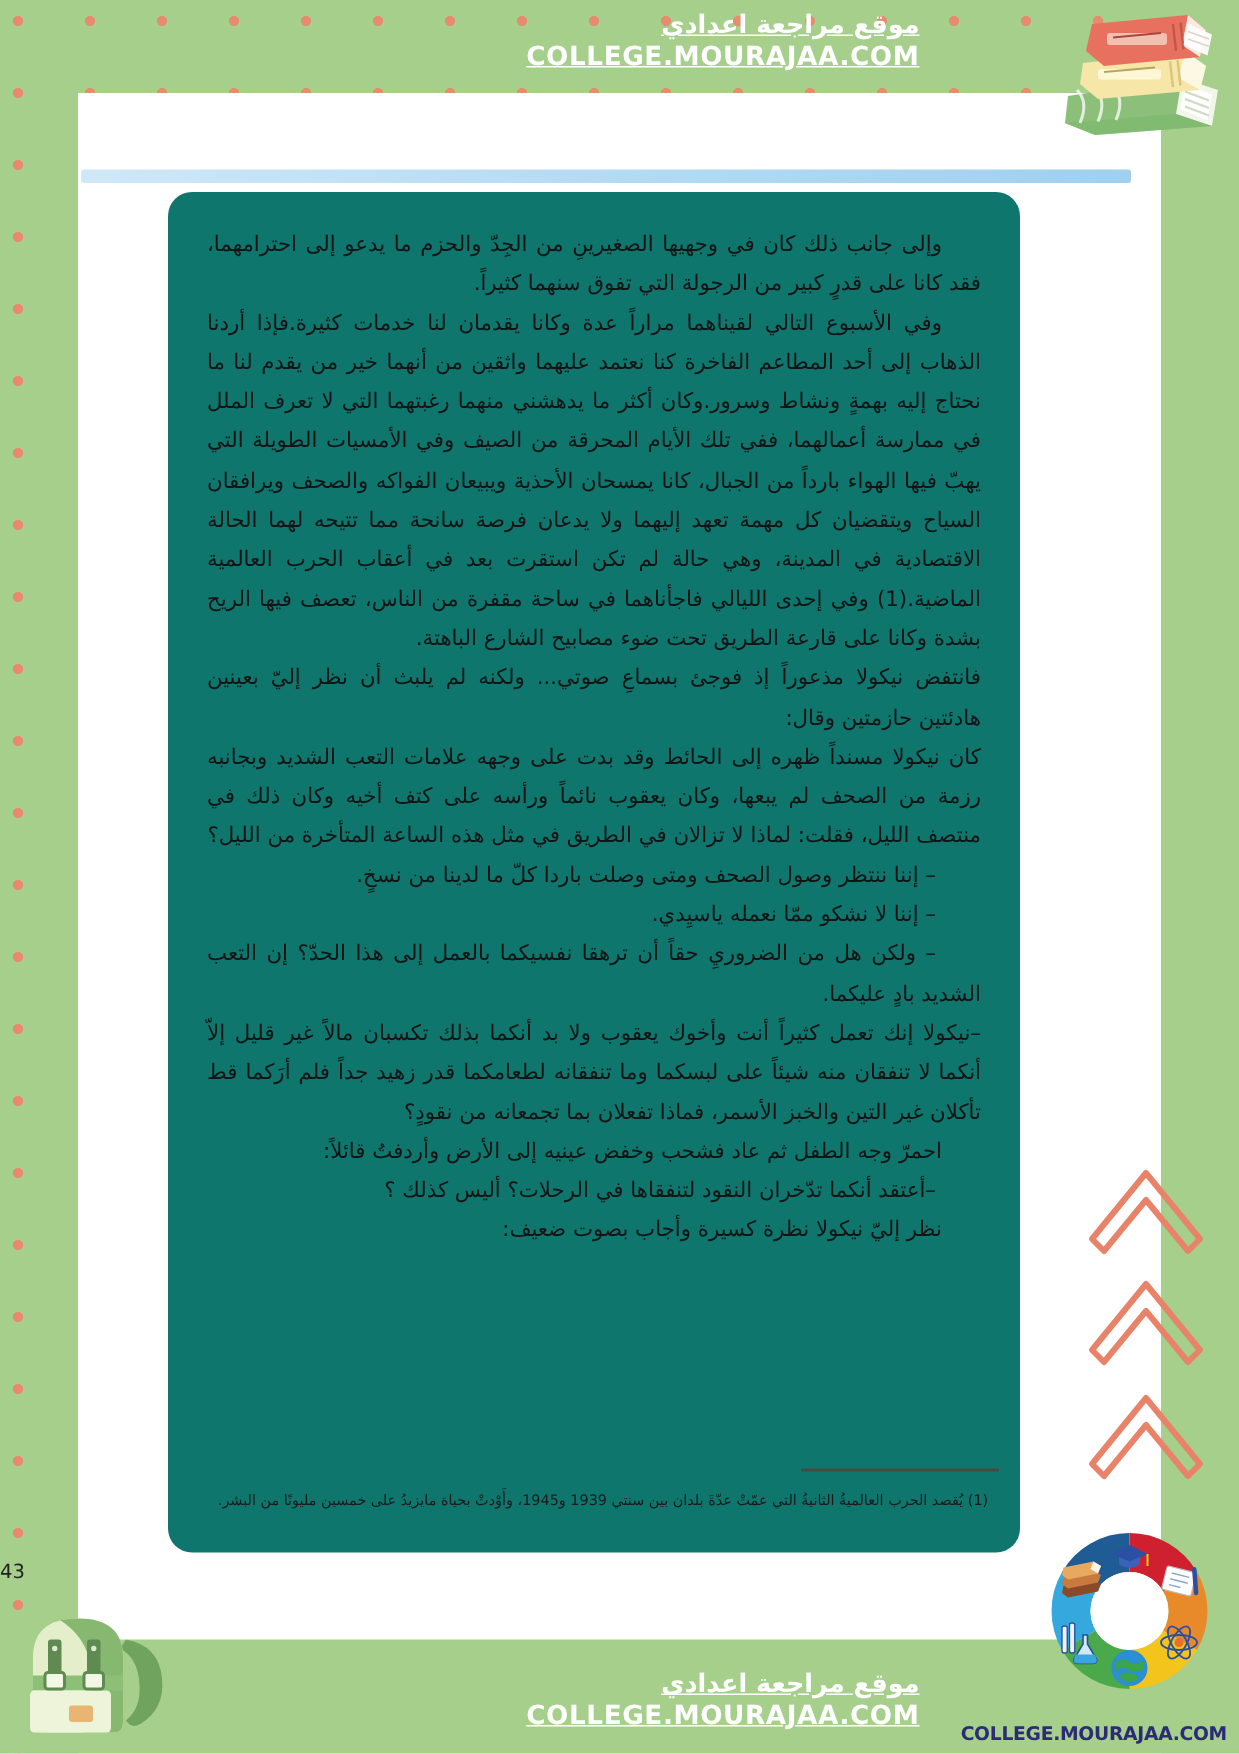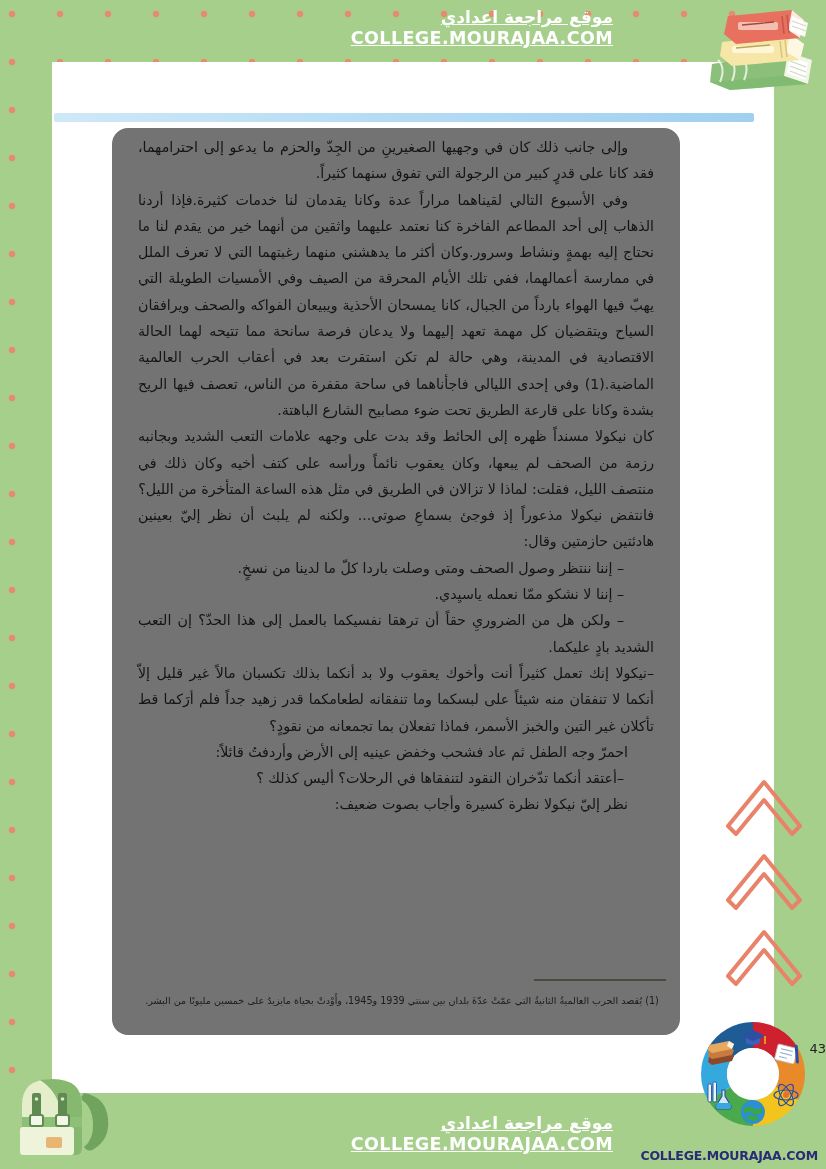--- a/index.html
+++ b/index.html
@@ -127,25 +127,25 @@
     z-index: 3;
   }
 
   
   .panel {
     position: absolute;
     top: 128px;
     left: 112px;
     width: 568px;
     height: 907px;
-    background: #737373;
+    background: #0f766e;
     border-radius: 16px;
     z-index: 4;
     box-sizing: border-box;
-    padding: 6px 26px 18px 26px;
+    padding: 22px 26px 18px 26px;
   }
   .body-text {
     direction: rtl;
     text-align: justify;
     font-family: "DejaVu Sans", "Liberation Sans", sans-serif;
     font-size: 14.2px;
     line-height: 26.3px;
     color: #141414;
   }
   .body-text p {
@@ -176,21 +176,21 @@
     font-size: 9.6px;
     line-height: 21px;
     color: #1a1a1a;
   }
 
   .page-number {
     position: absolute;
     top: 1041px;
     left: 0;
     width: 826px;
-    text-align: right;
+    text-align: left;
     font-size: 13px;
     color: #222;
     z-index: 5;
     direction: ltr;
   }
 
   
   .chevrons {
     position: absolute;
     top: 770px;
@@ -277,22 +277,22 @@
       <path d="M86 10 L88 28 M91 9 L93 27" stroke="#c4574a" stroke-width="1.6"></path>
       <path d="M96 10 L112 17 L109 31 L93 24 Z" fill="#ffffff" opacity=".92"></path>
       <path d="M96 15 L110 20 M96 20 L110 25" stroke="#ddd3cd" stroke-width="1.2"></path>
     </g>
   </svg>
 
   <div class="panel">
     <div class="body-text">
       <p class="p-indent">وإلى جانب ذلك كان في وجهيها الصغيرينِ من الجِدّ والحزم ما يدعو إلى احترامهما، فقد كانا على قدرٍ كبير من الرجولة التي تفوق سنهما كثيراً.</p>
       <p class="p-indent">وفي الأسبوع التالي لقيناهما مراراً عدة وكانا يقدمان لنا خدمات كثيرة.فإذا أردنا الذهاب إلى أحد المطاعم الفاخرة كنا نعتمد عليهما واثقين من أنهما خير من يقدم لنا ما نحتاج إليه بهمةٍ ونشاط وسرور.وكان أكثر ما يدهشني منهما رغبتهما التي لا تعرف الملل في ممارسة أعمالهما، ففي تلك الأيام المحرقة من الصيف وفي الأمسيات الطويلة التي يهبّ فيها الهواء بارداً من الجبال، كانا يمسحان الأحذية ويبيعان الفواكه والصحف ويرافقان السياح ويتقضيان كل مهمة تعهد إليهما ولا يدعان فرصة سانحة مما تتيحه لهما الحالة الاقتصادية في المدينة، وهي حالة لم تكن استقرت بعد في أعقاب الحرب العالمية الماضية.(1) وفي إحدى الليالي فاجأناهما في ساحة مقفرة من الناس، تعصف فيها الريح بشدة وكانا على قارعة الطريق تحت ضوء مصابيح الشارع الباهتة.</p>
+      <p class="p-center-ish">فانتفض نيكولا مذعوراً إذ فوجئ بسماعِ صوتي... ولكنه لم يلبث أن نظر إليّ بعينين هادئتين حازمتين وقال:</p>
       <p class="p-center-ish">كان نيكولا مسنداً ظهره إلى الحائط وقد بدت على وجهه علامات التعب الشديد وبجانبه رزمة من الصحف لم يبعها، وكان يعقوب نائماً ورأسه على كتف أخيه وكان ذلك في منتصف الليل، فقلت: لماذا لا تزالان في الطريق في مثل هذه الساعة المتأخرة من الليل؟</p>
-      <p class="p-center-ish">فانتفض نيكولا مذعوراً إذ فوجئ بسماعِ صوتي... ولكنه لم يلبث أن نظر إليّ بعينين هادئتين حازمتين وقال:</p>
       <p class="p-dialog">– إننا ننتظر وصول الصحف ومتى وصلت باردا كلّ ما لدينا من نسخٍ.</p>
       <p class="p-dialog">– إننا لا نشكو ممّا نعمله ياسيِدي.</p>
       <p class="p-dialog">– ولكن هل من الضروريِ حقاً أن ترهقا نفسيكما بالعمل إلى هذا الحدّ؟ إن التعب الشديد بادٍ عليكما.</p>
       <p class="p-center-ish">–نيكولا إنك تعمل كثيراً أنت وأخوك يعقوب ولا بد أنكما بذلك تكسبان مالاً غير قليل إلاّ أنكما لا تنفقان منه شيئاً على لبسكما وما تنفقانه لطعامكما قدر زهيد جداً فلم أرَكما قط تأكلان غير التين والخبز الأسمر، فماذا تفعلان بما تجمعانه من نقودٍ؟</p>
       <p class="p-indent">احمرّ وجه الطفل ثم عاد فشحب وخفض عينيه إلى الأرض وأردفتُ قائلاً:</p>
       <p class="p-dialog">–أعتقد أنكما تدّخران النقود لتنفقاها في الرحلات؟ أليس كذلك ؟</p>
       <p class="p-indent">نظر إليّ نيكولا نظرة كسيرة وأجاب بصوت ضعيف:</p>
     </div>
 
     <div class="footnote-wrap">

